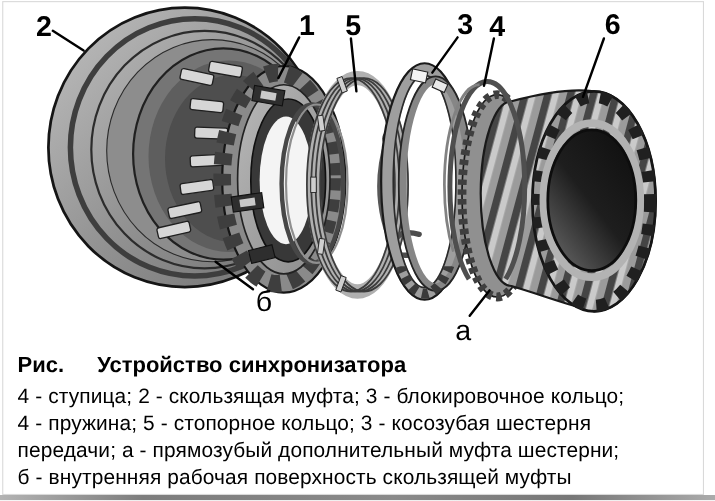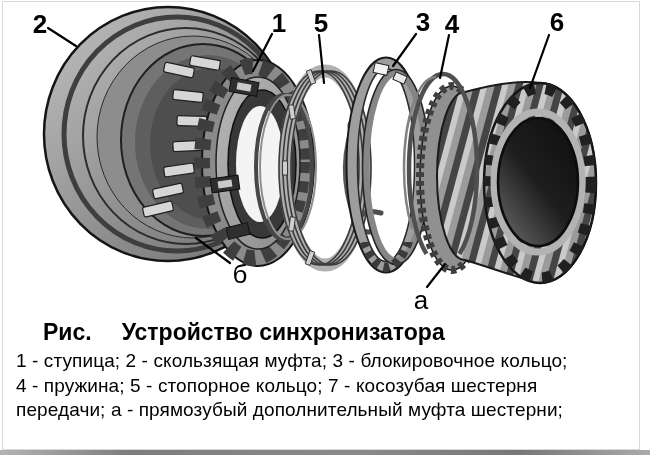--- a/index.html
+++ b/index.html
@@ -11,21 +11,21 @@
   .frame{
     position:absolute;left:2px;top:1px;right:10px;bottom:5px;
     border:1px solid #d9d9d9;pointer-events:none;
   }
   .diagram{position:absolute;left:0;top:0;}
   .num{font-family:"Liberation Sans",sans-serif;font-size:26px;font-weight:bold;fill:#000;}
   .let{font-family:"Liberation Sans",sans-serif;font-size:26px;font-weight:normal;fill:#000;}
   .caption{
     position:absolute;left:16px;top:320px;right:14px;color:#000;
   }
-  .cap-title{font-size:23px;font-weight:bold;line-height:24px;margin-bottom:5px;margin-left:27px;}
+  .cap-title{font-size:20px;font-weight:bold;line-height:24px;margin-bottom:5px;}
   .cap-title .fig{margin-right:30px;}
   .cap-line{font-size:19px;line-height:24.5px;letter-spacing:0.1px;}
   .bottom-strip{
     position:absolute;left:0;right:0;bottom:0;height:5px;
     background:linear-gradient(90deg,#b3b3b3 0%,#7d7d7d 20%,#8a8a8a 55%,#777 80%,#ababab 100%);
   }
 </style>
 </head>
 <body>
 
@@ -175,20 +175,21 @@
       <text class="num" x="557" y="31">6</text>
       <text class="let" x="421" y="309">а</text>
       <text class="let" x="240" y="283">б</text>
     </g>
   </svg>
 
   <div class="caption">
     <div class="cap-title">
       <span class="fig">Рис.</span><span>Устройство синхронизатора</span>
     </div>
-    <div class="cap-line">1 - ступица; 2 - скользящая муфта; 3 - блокировочное кольцо;</div>
-    <div class="cap-line">4 - пружина; 5 - стопорное кольцо; 7 - косозубая шестерня</div>
+    <div class="cap-line">4 - ступица; 2 - скользящая муфта; 3 - блокировочное кольцо;</div>
+    <div class="cap-line">4 - пружина; 5 - стопорное кольцо; 3 - косозубая шестерня</div>
     <div class="cap-line">передачи; а - прямозубый дополнительный муфта шестерни;</div>
+    <div class="cap-line">б - внутренняя рабочая поверхность скользящей муфты</div>
   </div>
 
   <div class="frame"></div>
   <div class="bottom-strip"></div>
 </div>
 
 </body></html>

